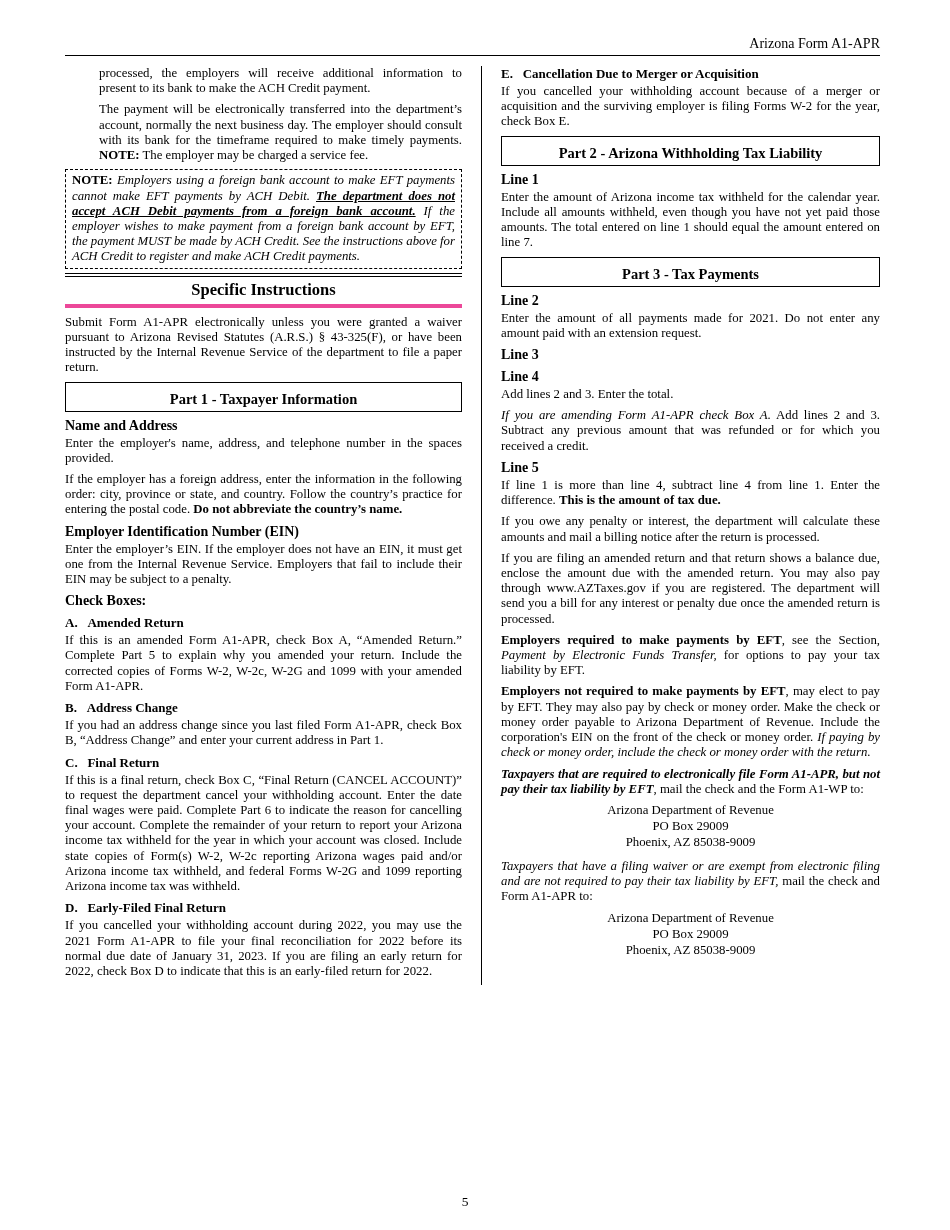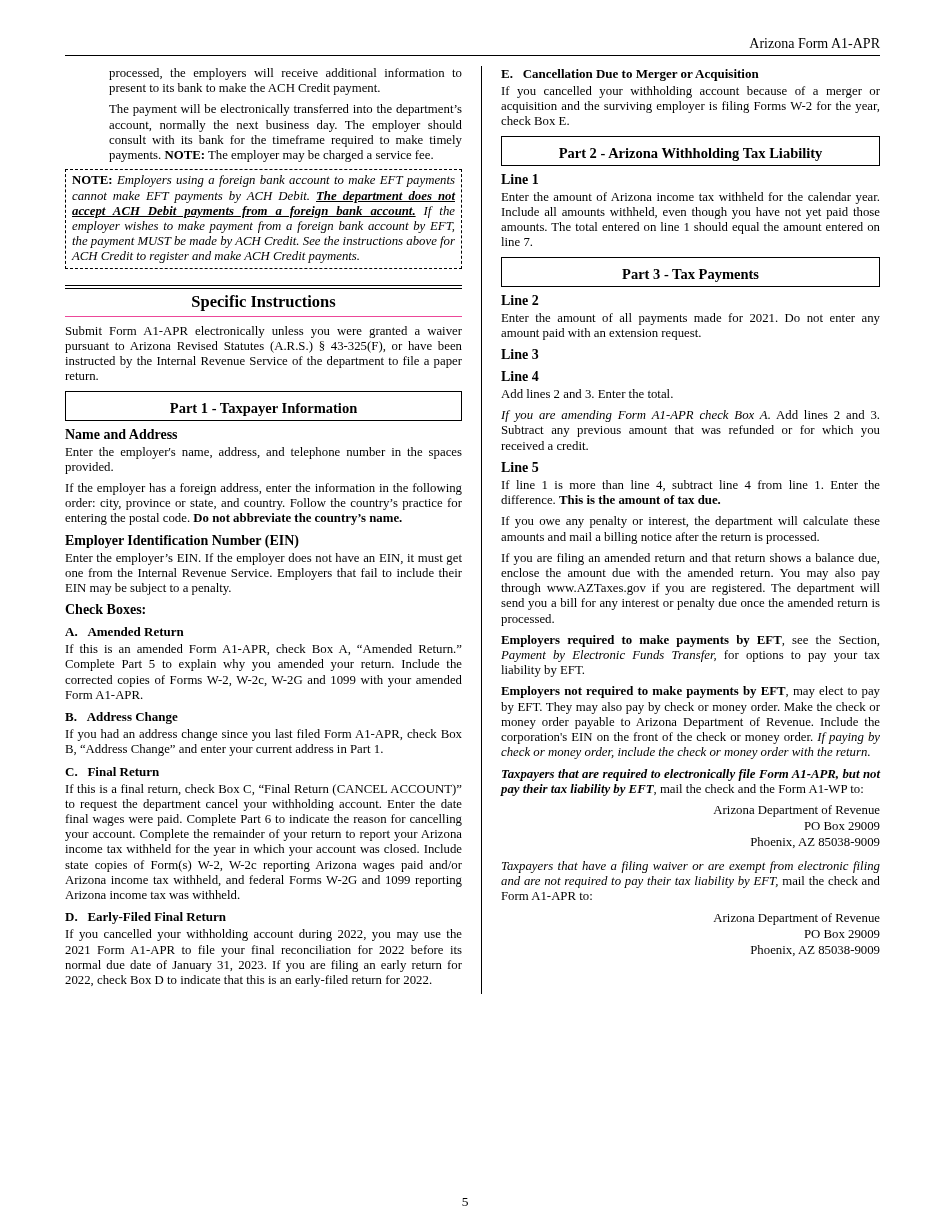--- a/index.html
+++ b/index.html
@@ -26,34 +26,34 @@
   .col-left { width: 397px; flex: 0 0 397px; }
   .divider { width: 1px; background: #000; margin: 0 19px; align-self: stretch; }
   .col-right { flex: 1; min-width: 0; }
 
   p.body {
     font-size: 12.8px;
     line-height: 1.19;
     text-align: justify;
     margin: 0 0 6px 0;
   }
-  p.indent { margin-left: 44px; }
+  p.indent { margin-left: 34px; }
 
   .note-box {
     border: 1px dashed #000;
     padding: 3px 6px;
     font-size: 12.8px;
     line-height: 1.19;
     text-align: justify;
-    margin: 1px 0 16px 0;
+    margin: 1px 0 4px 0;
   }
 
   .si-block {
     border-top: 4px double #000;
-    border-bottom: 1px solid #ec4899;
+    border-bottom: 4px solid #ec4899;
     margin: 3px 0 7px 0;
   }
   .si-title {
     text-align: center;
     font-weight: bold;
     font-size: 16.5px;
     padding: 3px 0 4px 0;
   }
 
   .part-box {
@@ -70,21 +70,21 @@
     font-weight: bold;
     margin: 6px 0 2px 0;
   }
   h4.letter {
     font-size: 13px;
     font-weight: bold;
     margin: 6px 0 2px 0;
   }
 
   .address {
-    text-align: right;
+    text-align: center;
     font-size: 12.8px;
     line-height: 1.25;
     margin: 2px 0 8px 0;
   }
   .address div { margin: 0; }
 
   .footer {
     position: absolute;
     left: 0; bottom: 20px;
     width: 100%;

